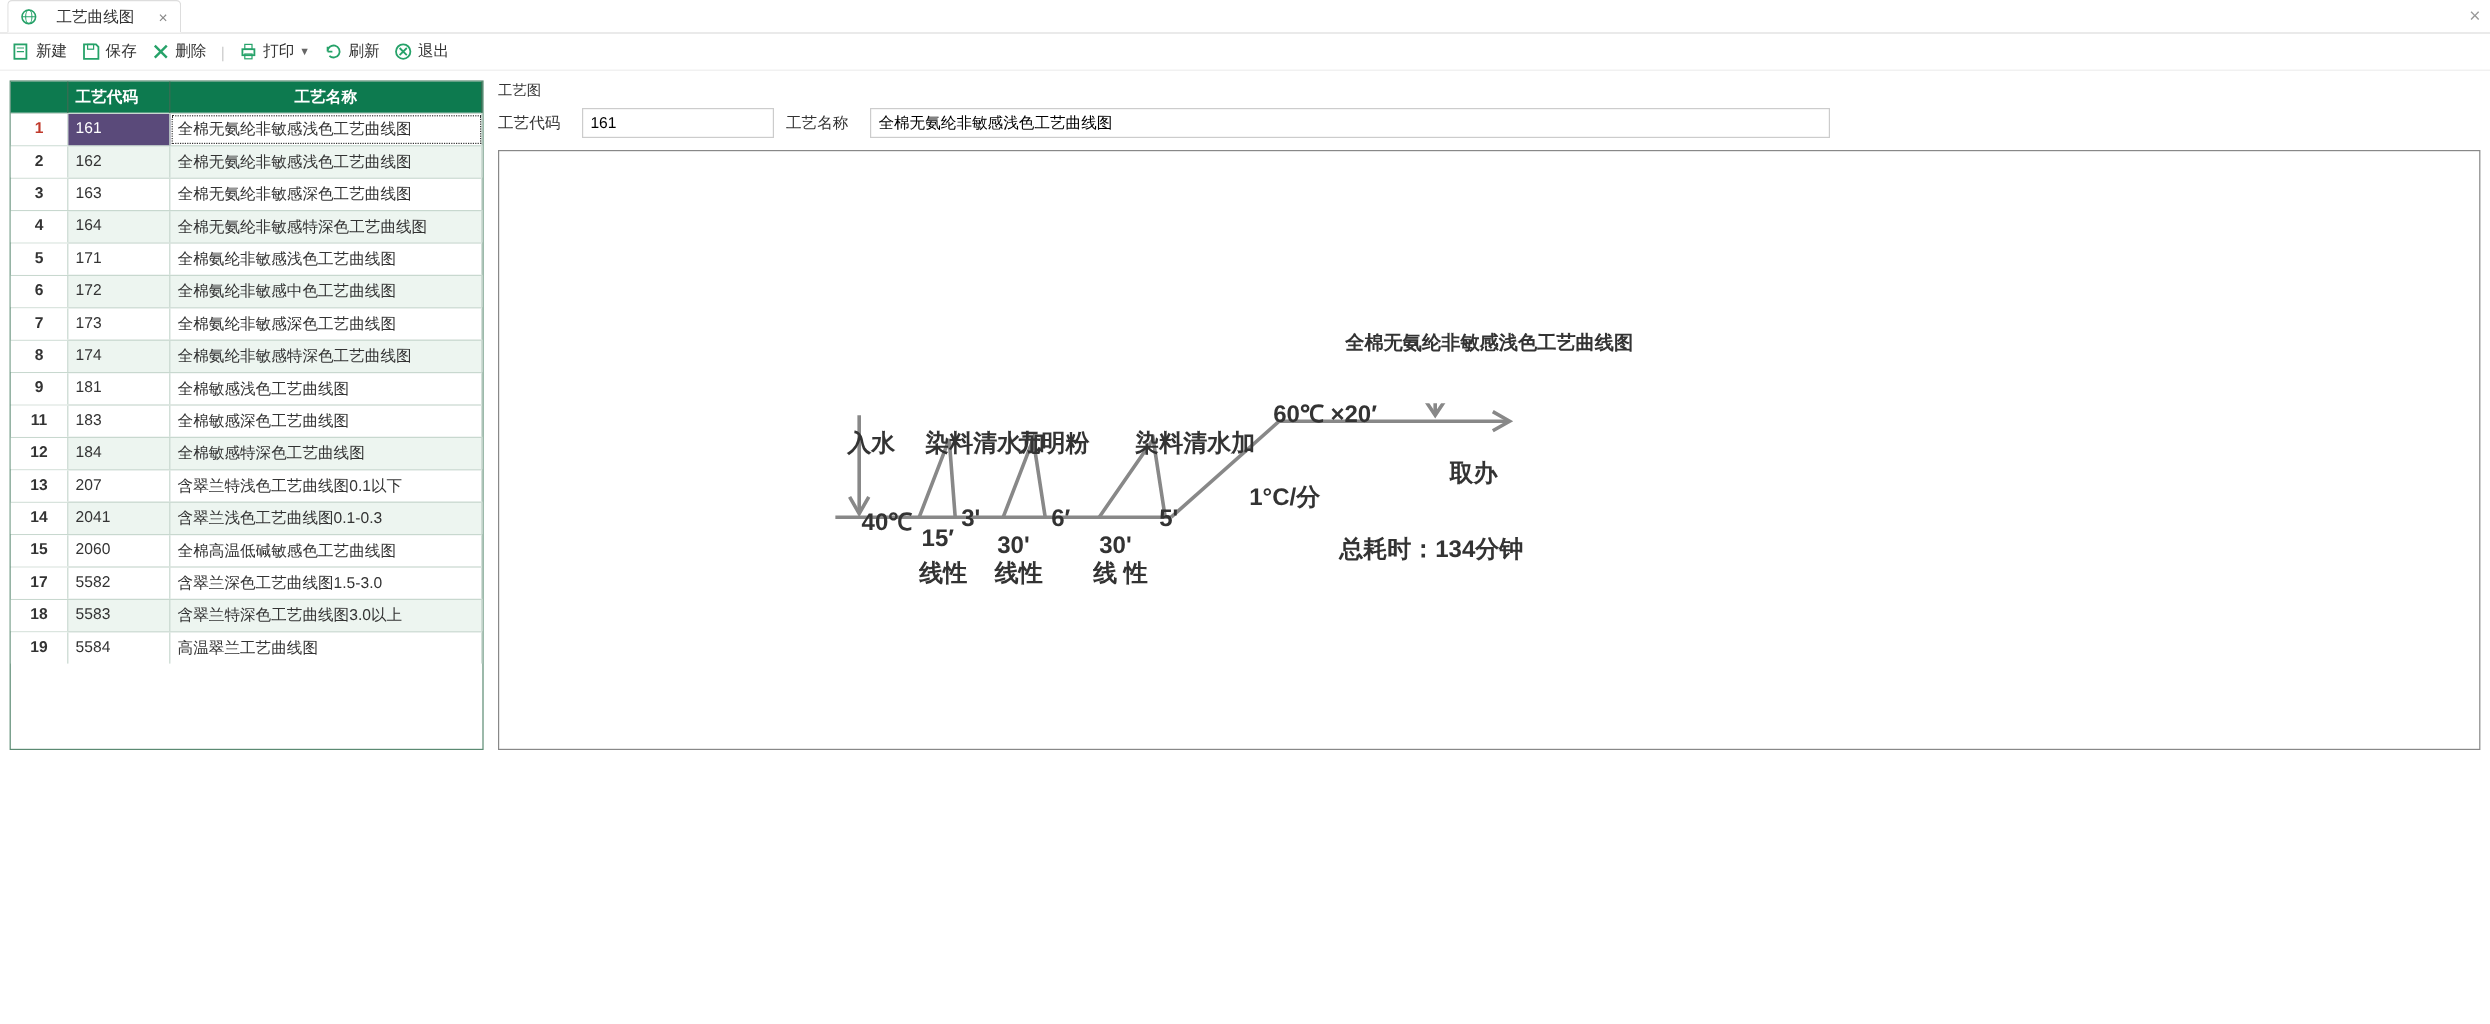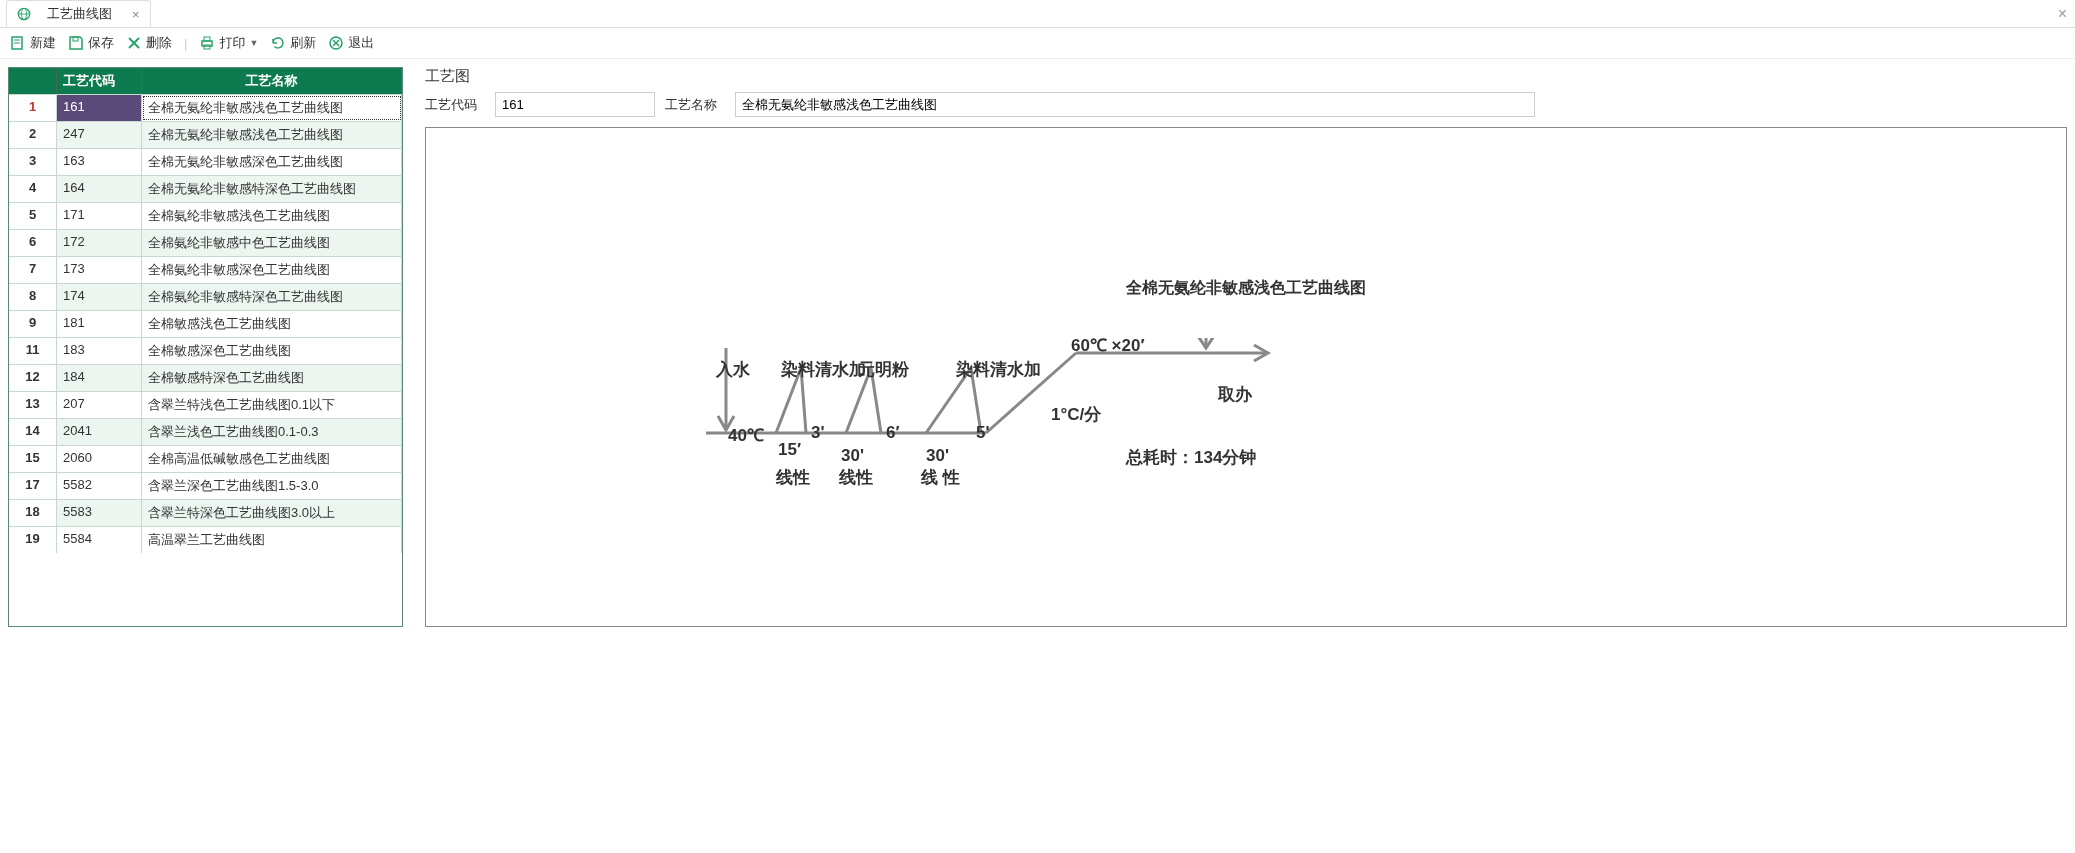--- a/index.html
+++ b/index.html
@@ -8,52 +8,52 @@
 .tab-bar { display: flex; align-items: center; border-bottom: 1px solid #ddd; height: 28px; padding-left: 6px; position: relative; }
 .tab { display: flex; align-items: center; gap: 16px; border: 1px solid #ddd; border-bottom: none; border-radius: 4px 4px 0 0; padding: 4px 10px; background: #fff; }
 .tab-icon { width: 14px; height: 14px; display: inline-flex; align-items: center; justify-content: center; color: #26a269; }
 .tab-close-all { position: absolute; right: 8px; font-size: 16px; color: #999; cursor: pointer; }
 
 .toolbar { display: flex; align-items: center; gap: 12px; padding: 6px 10px; border-bottom: 1px solid #eee; }
 .tb-btn { display: inline-flex; align-items: center; gap: 4px; cursor: pointer; color: #333; }
 .tb-icon { width: 16px; height: 16px; display: inline-flex; align-items: center; justify-content: center; }
 .green { color: #26a269; }
 
-.main { display: flex; padding: 8px; gap: 22px; }
+.main { display: flex; padding: 8px; gap: 12px; }
 
 
 .grid { border: 1px solid #5b8a72; width: 395px; }
 .grid-header { display: flex; background: #0d7a4f; color: #fff; font-weight: bold; }
 .gh-cell { padding: 4px 6px; border-right: 1px solid #3d6b54; }
 .gh-row { width: 48px; }
 .gh-code { width: 85px; }
 .gh-name { flex: 1; text-align: center; }
 .grid-row { display: flex; border-top: 1px solid #c8d8cf; }
 .grid-row.alt { background: #edf5f0; }
 .grid-row.sel .gc-code { background: #5a4a7a; color: #fff; }
 .gc { padding: 4px 6px; border-right: 1px solid #c8d8cf; }
 .gc-row { width: 48px; text-align: center; background: #fff; font-weight: bold; }
 .gc-code { width: 85px; }
 .gc-name { flex: 1; }
 .grid-row.sel .gc-row { color: #c0392b; }
 .grid-row.sel .gc-name { outline: 1px dotted #333; outline-offset: -2px; }
 
 
 .detail { flex: 1; }
-.fieldset-label { font-size: 15px; margin-bottom: 6px; }
+.fieldset-label { font-size: 12px; margin-bottom: 6px; }
 .form-row { display: flex; align-items: center; gap: 10px; margin-bottom: 10px; }
 .form-label { width: 60px; }
 .form-input { border: 1px solid #ccc; padding: 4px 6px; font-size: 13px; }
 .inp-code { width: 160px; }
 .inp-name { width: 800px; }
 
 .chart-box { border: 1px solid #888; height: 500px; position: relative; }
 .chart-title { position: absolute; left: 50%; transform: translateX(-50%); top: 150px; font-weight: bold; font-size: 16px; }
 .process-svg { position: absolute; top: 210px; left: 280px; }
-.plabel { position: absolute; font-weight: bold; font-size: 17px; white-space: nowrap; }
+.plabel { position: absolute; font-weight: bold; font-size: 20px; white-space: nowrap; }
 </style>
 </head>
 <body>
 
 <div class="tab-bar">
   <div class="tab">
     <span class="tab-icon">
       <svg viewBox="0 0 16 16" width="14" height="14">
           <circle cx="8" cy="8" r="6.5" fill="none" stroke="#26a269" stroke-width="1.5"></circle>
           <ellipse cx="8" cy="8" rx="3" ry="6.5" fill="none" stroke="#26a269" stroke-width="1"></ellipse>
@@ -136,21 +136,21 @@
       <div class="gh-cell gh-name">工艺名称</div>
     </div>
     <div id="grid-body">
         <div class="grid-row sel">
           <div class="gc gc-row">1</div>
           <div class="gc gc-code">161</div>
           <div class="gc gc-name">全棉无氨纶非敏感浅色工艺曲线图</div>
         </div>
         <div class="grid-row alt">
           <div class="gc gc-row">2</div>
-          <div class="gc gc-code">247</div>
+          <div class="gc gc-code">162</div>
           <div class="gc gc-name">全棉无氨纶非敏感浅色工艺曲线图</div>
         </div>
         <div class="grid-row">
           <div class="gc gc-row">3</div>
           <div class="gc gc-code">163</div>
           <div class="gc gc-name">全棉无氨纶非敏感深色工艺曲线图</div>
         </div>
         <div class="grid-row alt">
           <div class="gc gc-row">4</div>
           <div class="gc gc-code">164</div>

